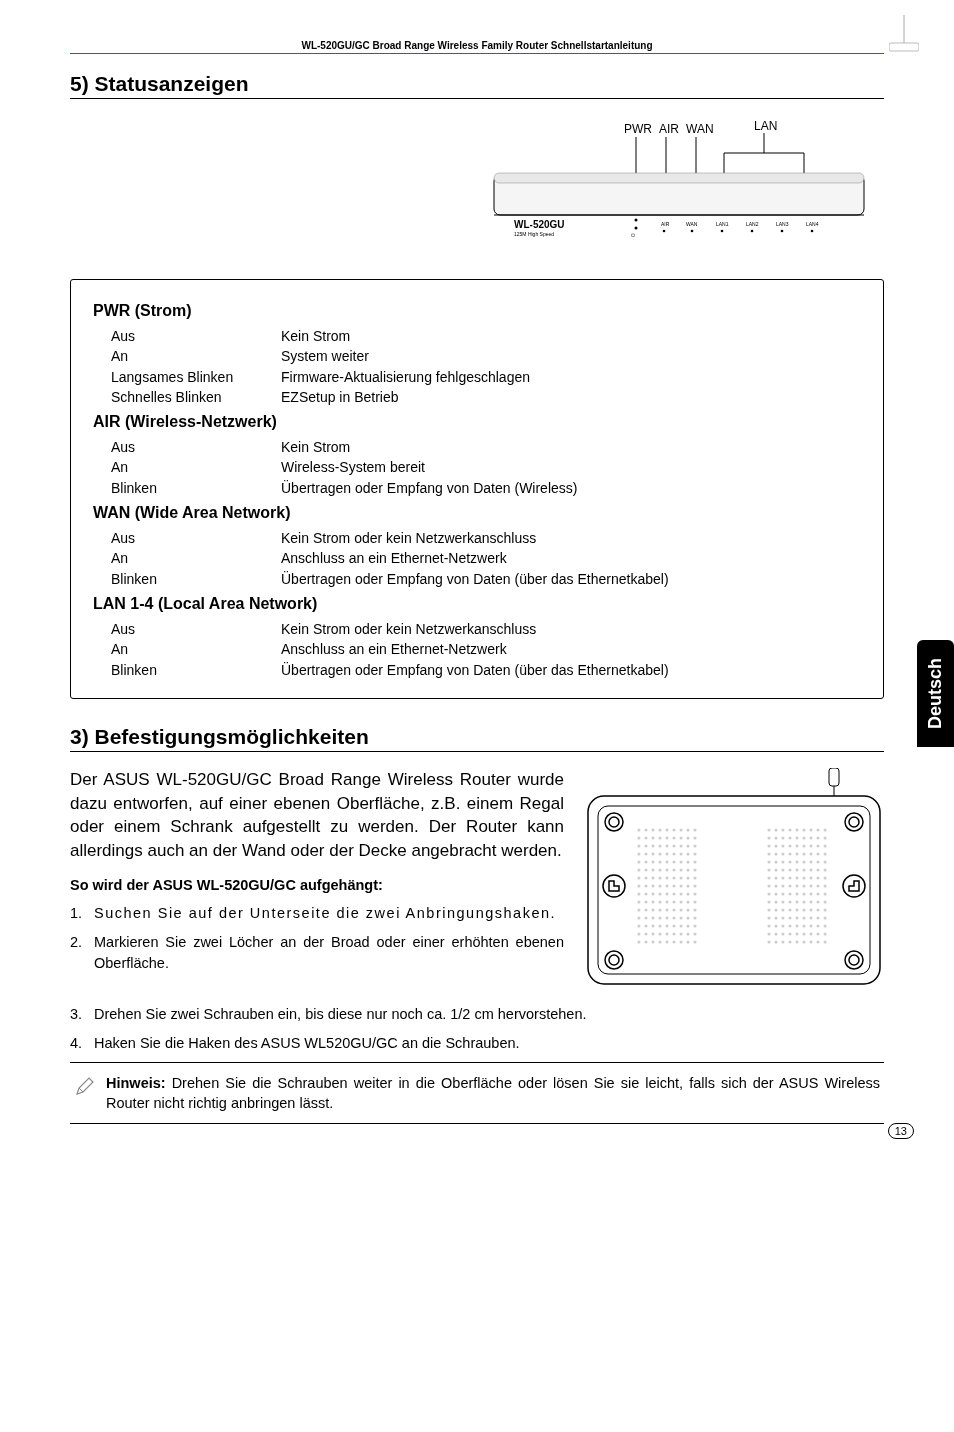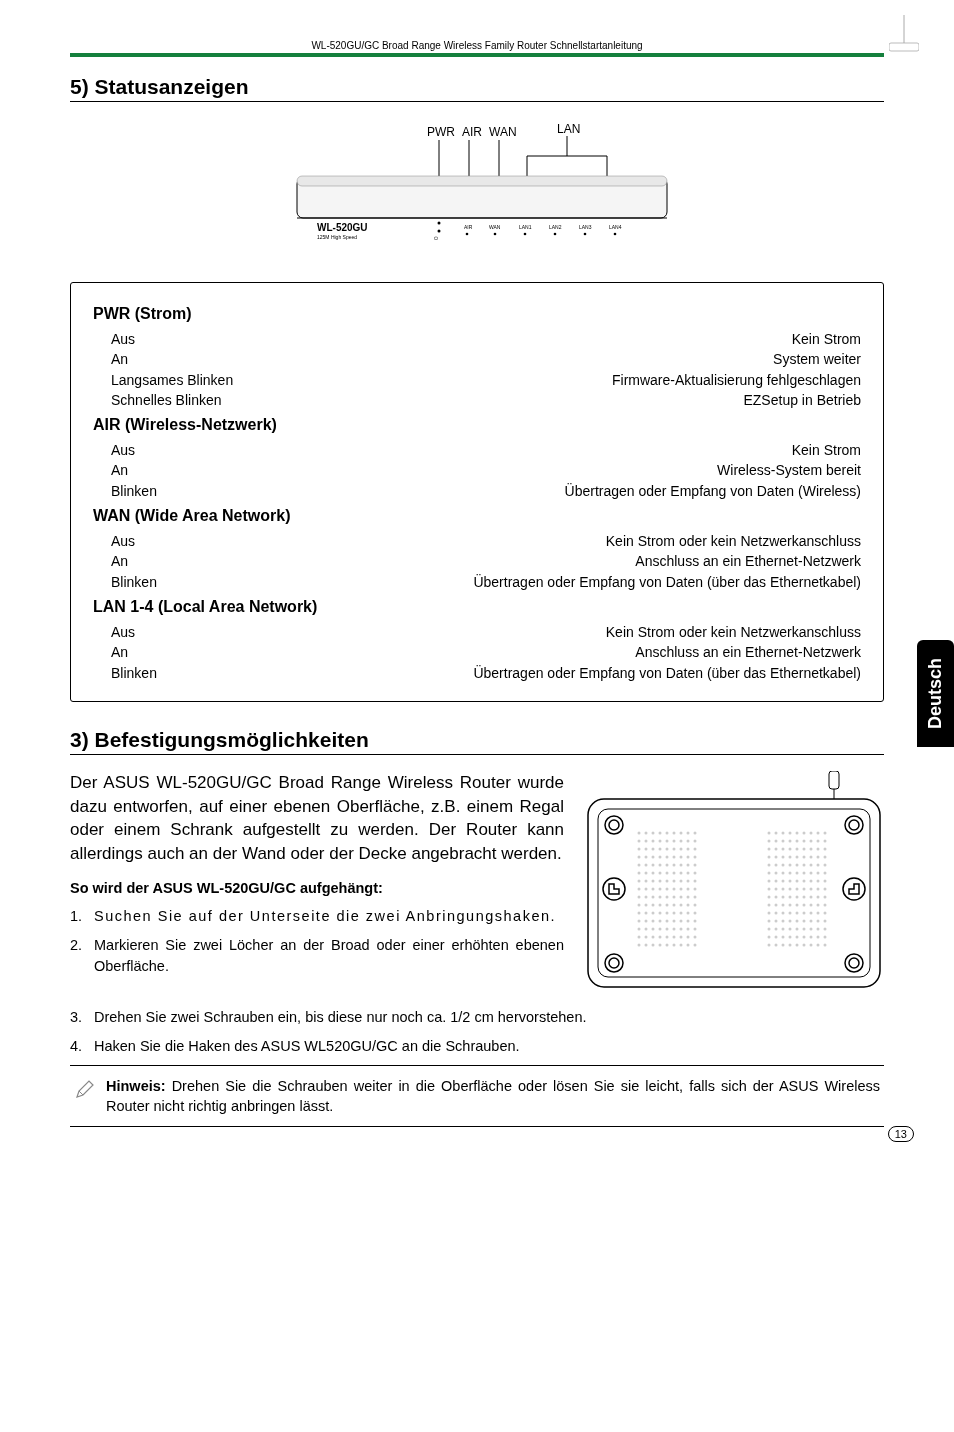--- a/index.html
+++ b/index.html
@@ -9,35 +9,35 @@
     background: #fff;
     color: #000;
     width: 954px;
   }
   .page {
     padding: 40px 70px 30px 70px;
     position: relative;
   }
   .top-header {
     font-size: 10px;
-    font-weight: normal;
+    font-weight: bold;
     text-align: center;
-    border-bottom: 4px solid #15803d;
+    border-bottom: 1px solid #15803d;
     padding-bottom: 2px;
     margin-bottom: 18px;
   }
   .section-title {
     font-size: 21px;
     font-weight: bold;
     border-bottom: 1px solid #000;
     padding-bottom: 2px;
     margin-bottom: 16px;
   }
   .router-figure {
-    text-align: center;
+    text-align: right;
     margin: 15px 0 20px 0;
   }
   .status-box {
     border: 1px solid #000;
     border-radius: 3px;
     padding: 16px 22px 18px 22px;
     margin-bottom: 26px;
   }
   .sub-title {
     font-size: 16px;
@@ -49,21 +49,20 @@
     font-size: 14px;
     line-height: 1.45;
     padding-left: 18px;
   }
   .status-row .label {
     width: 170px;
     flex-shrink: 0;
   }
   .status-row .desc {
     flex: 1;
-    text-align: right;
   }
   .body-text {
     font-size: 17px;
     line-height: 1.4;
     text-align: justify;
   }
   .two-col {
     display: flex;
     gap: 20px;
     margin-bottom: 12px;

